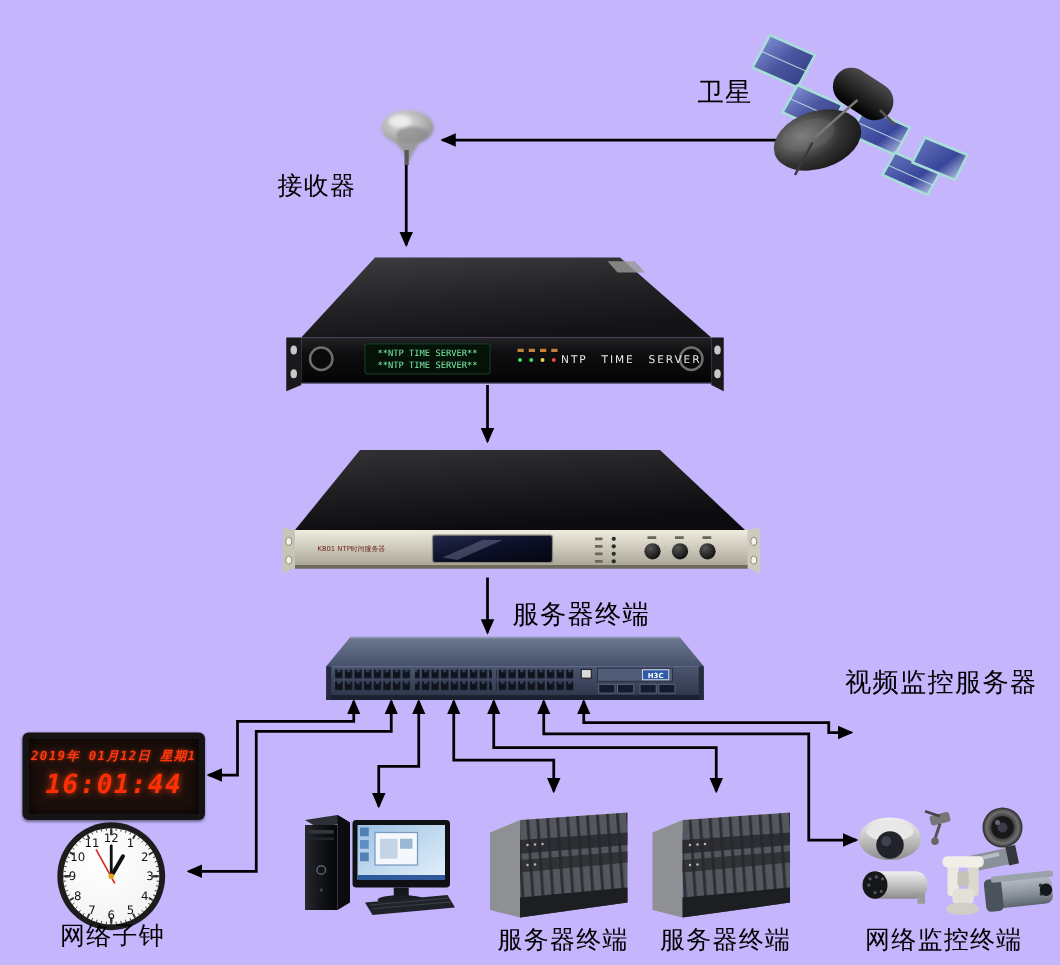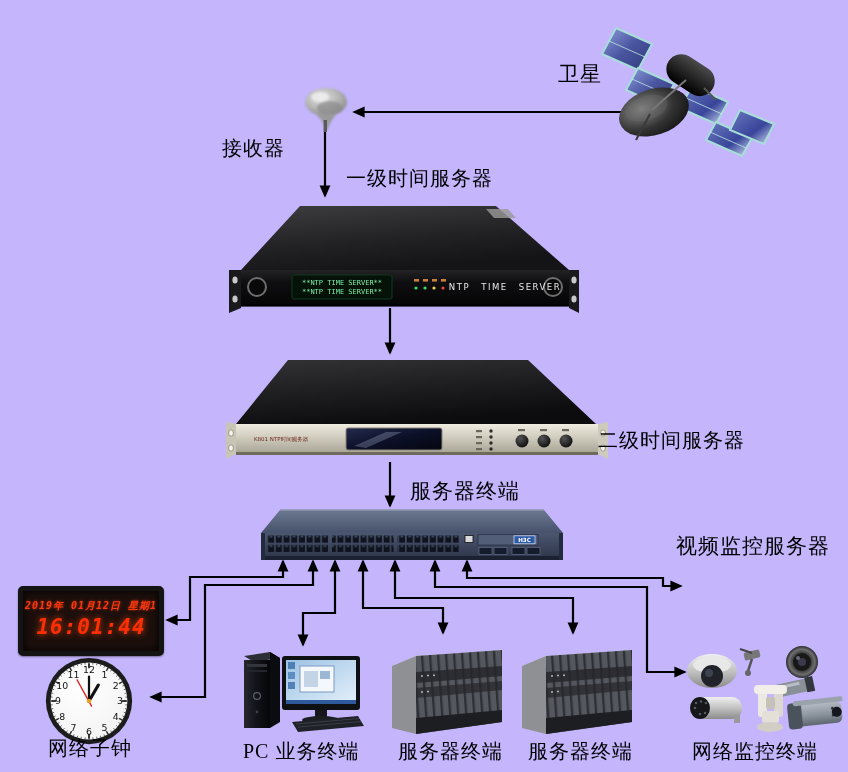--- a/index.html
+++ b/index.html
@@ -148,21 +148,20 @@
     <g filter="url(#soft)">
       <ellipse cx="26" cy="18" rx="21" ry="14" fill="url(#recg)"></ellipse>
       <ellipse cx="20" cy="13" rx="9" ry="5" fill="#efefef" opacity=".8"></ellipse>
       <ellipse cx="30" cy="24" rx="13" ry="7" fill="#8a8a8a" opacity=".7"></ellipse>
       <path d="M16,30 Q26,40 25,46 L27,46 Q30,38 36,30 Z" fill="#9a9a9a"></path>
     </g>
     <rect x="23.6" y="36" width="3.4" height="12" fill="#5a5a5a"></rect>
   </svg>
   <div class="lbl" style="left:222px;top:99px;margin-top:36px;">接收器</div>
 
-  <div class="lbl" style="left:346px;top:165px;">一级时间服务器</div>
   <svg style="left:228px;top:196px" width="352" height="120" viewBox="0 0 352 120">
     <defs>
       <linearGradient id="s1top" x1="0" y1="0" x2=".4" y2="1">
         <stop offset="0" stop-color="#3e3e40"></stop>
           <stop offset=".6" stop-color="#222224"></stop>
           <stop offset="1" stop-color="#141416"></stop>
       </linearGradient>
       <linearGradient id="s1front" x1="0" y1="0" x2="0" y2="1">
         <stop offset="0" stop-color="#232325"></stop>
           <stop offset=".35" stop-color="#0e0e10"></stop>
@@ -249,21 +248,20 @@
     </g>
     <g>
       <rect x="292" y="77" width="7" height="2.2" fill="#6a665a"></rect>
         <rect x="314" y="77" width="7" height="2.2" fill="#6a665a"></rect>
         <rect x="336" y="77" width="7" height="2.2" fill="#6a665a"></rect>
       <circle cx="296" cy="89" r="6.5" fill="url(#btn)"></circle>
         <circle cx="318" cy="89" r="6.5" fill="url(#btn)"></circle>
         <circle cx="340" cy="89" r="6.5" fill="url(#btn)"></circle>
     </g>
   </svg>
-  <div class="lbl" style="left:598px;top:427px;">二级时间服务器</div>
 
   <div class="lbl" style="left:410px;top:477px;font-size:21px;">服务器终端</div>
   <svg style="left:252px;top:506px" width="318" height="60" viewBox="0 0 318 60">
     <defs>
       <linearGradient id="swt" x1="0" y1="0" x2="0" y2="1">
         <stop offset="0" stop-color="#6b7890"></stop>
           <stop offset="1" stop-color="#46526b"></stop>
       </linearGradient>
       <linearGradient id="swf" x1="0" y1="0" x2="0" y2="1">
         <stop offset="0" stop-color="#4b5670"></stop>
@@ -435,21 +433,20 @@
       <rect x="82" y="27" width="10" height="8" fill="#9ab8d4"></rect>
       <rect x="48" y="56" width="70" height="4" fill="#2e5a9c"></rect>
     </g>
     <rect x="77" y="66" width="12" height="8" fill="#15171c"></rect>
     <ellipse cx="83" cy="76" rx="19" ry="4" fill="#1a1d22"></ellipse>
 
     <polygon points="54,78 120,72 126,82 60,88" fill="#202229"></polygon>
     <line x1="58" y1="80" x2="121" y2="74.5" stroke="#3a3d45" stroke-width="1"></line>
     <line x1="60" y1="83" x2="123" y2="77.5" stroke="#3a3d45" stroke-width="1"></line>
   </svg>
-  <div class="lbl" style="left:243px;top:738px;">PC 业务终端</div>
 
   <svg style="left:388px;top:644px" width="118" height="94" viewBox="0 0 118 94">
     <defs>
       <pattern id="blades" width="8" height="6" patternUnits="userSpaceOnUse" patternTransform="rotate(-4)">
         <rect width="8" height="6" fill="#54575e"></rect>
           <rect x="0" width="2.4" height="6" fill="#2e3035"></rect>
       </pattern>
     </defs>
     <polygon points="4,22 28,12 114,6 92,15" fill="#d2d2d0"></polygon>
     <polygon points="4,22 28,12 28,90 4,84" fill="#8e9094"></polygon>

